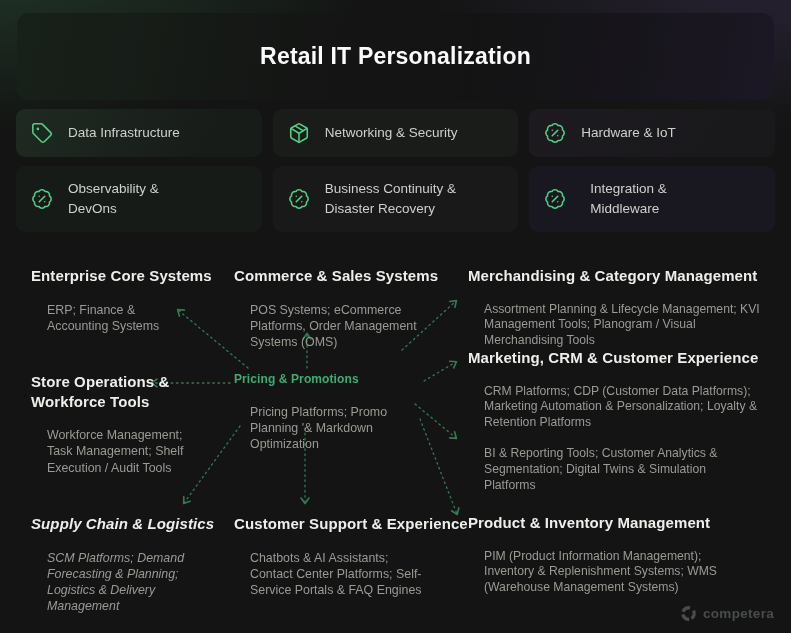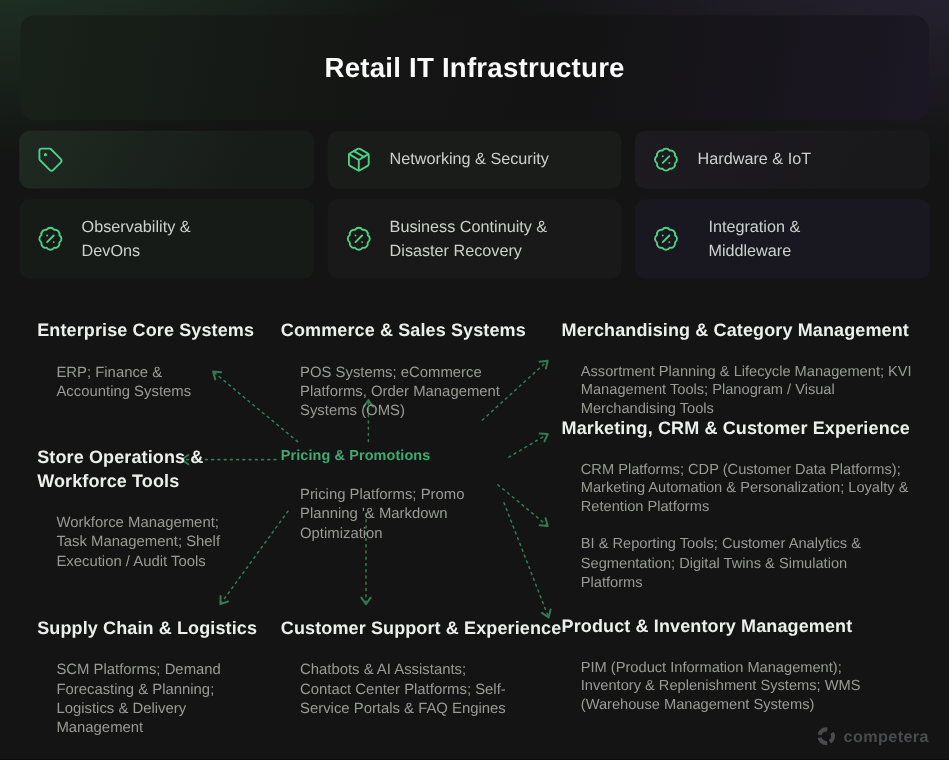--- a/index.html
+++ b/index.html
@@ -42,50 +42,51 @@
   .node.wide p{font-size:12.2px;}
   .node.center h3{color:var(--heading-green,#3fab72);font-size:12px;}
   #n0{left:31px;top:266px;width:165px;}
   #n1{left:234px;top:266px;width:212px;}
   #n2{left:468px;top:266px;width:308px;}
   #n3{left:31px;top:372px;width:175px;}
   #n3 h3{max-width:150px;}
   #nc{left:234px;top:372px;width:190px;}
   #n4{left:468px;top:348px;width:318px;}
   #n5{left:468px;top:430px;width:290px;}
-  #n6{left:31px;top:514px;width:185px;}
+  #n6{left:31px;top:514px;width:185px;font-style:italic;}
   #n7{left:234px;top:514px;width:215px;}
   #n8{left:468px;top:513px;width:300px;}
   
   .arrows{position:absolute;left:0;top:0;pointer-events:none;}
   .arrow{stroke:var(--arrow,#357a54);stroke-width:1.3;fill:none;
          stroke-dasharray:1.6 3.6;stroke-linecap:round;}
   .arrowhead{stroke:var(--arrow,#357a54);fill:none;stroke-width:1.5;stroke-linecap:round;stroke-linejoin:round;}
   
   .logo{
     position:absolute;right:17px;bottom:11px;display:flex;align-items:center;gap:6px;
     color:#484c4c;font-weight:700;font-size:13.5px;letter-spacing:.3px;
   }
   .logo svg{width:17px;height:17px;}
 </style>
 </head>
 <body>
 
 <div class="stage">
 
   <div class="header-card">
-    <div class="page-title">Retail IT Infrastructure</div>
+    <div class="page-title">Retail IT Personalization</div>
   </div>
 
   <div class="chips">
     <div class="chip c1">
       <svg viewBox="0 0 24 24" fill="none" stroke="currentColor" stroke-width="1.7" stroke-linecap="round" stroke-linejoin="round">
         <path d="M12.586 2.586A2 2 0 0 0 11.172 2H4a2 2 0 0 0-2 2v7.172a2 2 0 0 0 .586 1.414l8.704 8.704a2.426 2.426 0 0 0 3.42 0l6.58-6.58a2.426 2.426 0 0 0 0-3.42z"></path>
         <circle cx="7.5" cy="7.5" r=".6" fill="currentColor"></circle>
       </svg>
+      <span class="chip-label">Data Infrastructure</span>
     </div>
     <div class="chip c2">
       <svg viewBox="0 0 24 24" fill="none" stroke="currentColor" stroke-width="1.7" stroke-linecap="round" stroke-linejoin="round">
         <path d="M11 21.73a2 2 0 0 0 2 0l7-4A2 2 0 0 0 21 16V8a2 2 0 0 0-1-1.73l-7-4a2 2 0 0 0-2 0l-7 4A2 2 0 0 0 3 8v8a2 2 0 0 0 1 1.73z"></path>
         <path d="M12 22V12"></path>
           <path d="m3.3 7 7.703 4.734a2 2 0 0 0 1.994 0L20.7 7"></path>
           <path d="m7.5 4.27 9 5.15"></path>
       </svg>
       <span class="chip-label">Networking &amp; Security</span>
     </div>

